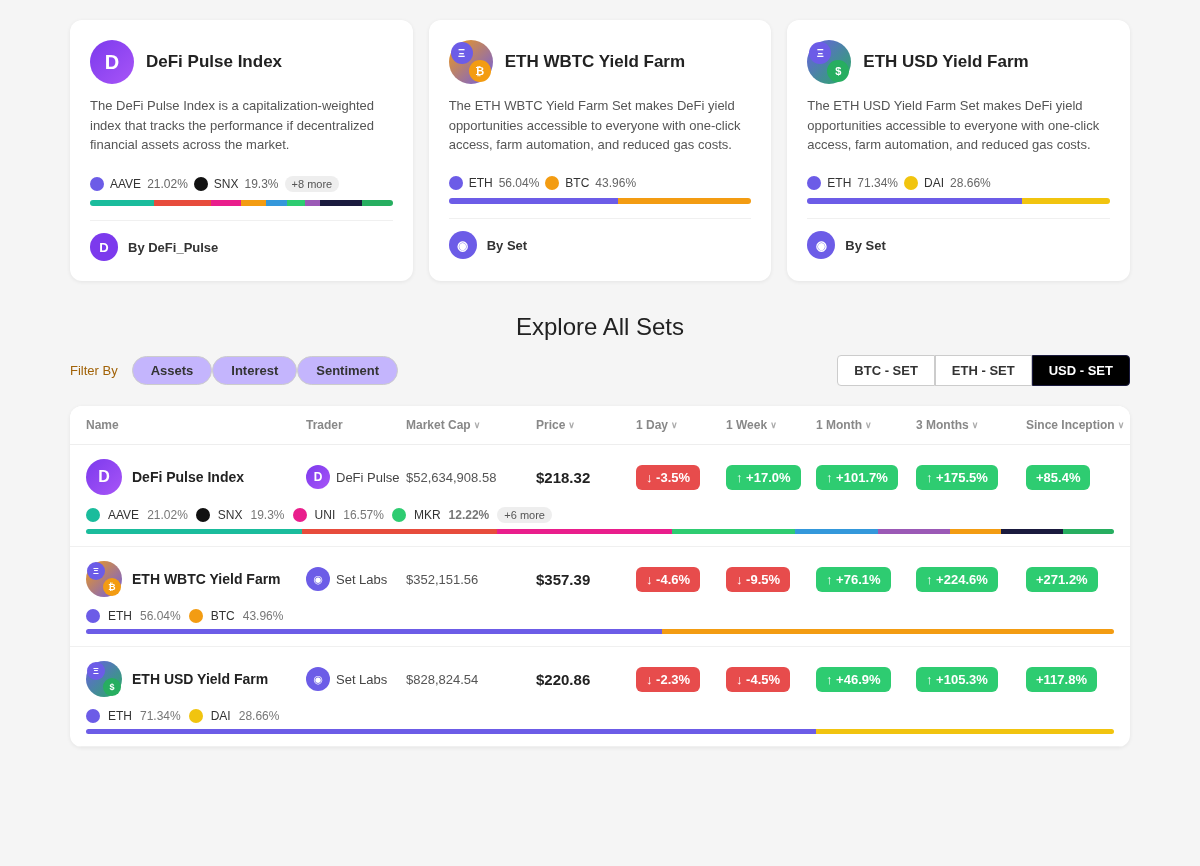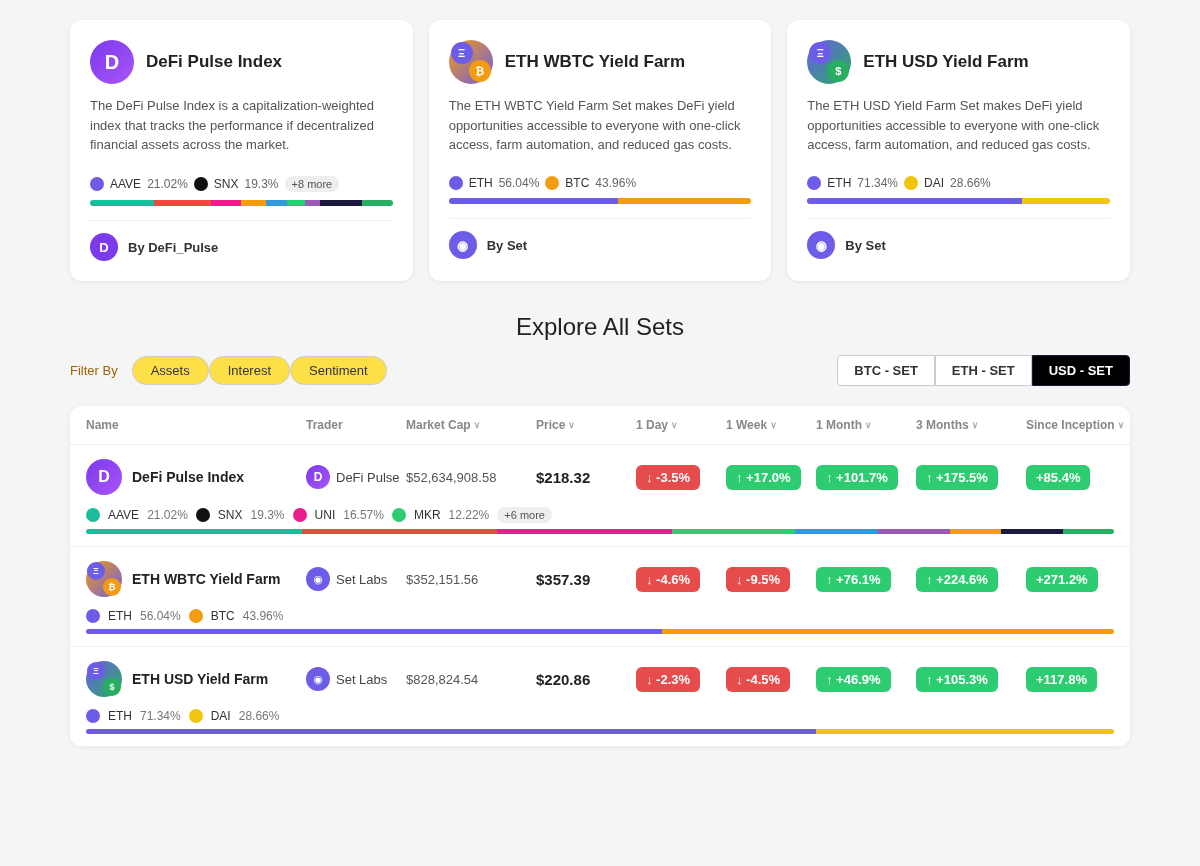--- a/index.html
+++ b/index.html
@@ -17,21 +17,21 @@
     .token-pct { color: #666; }
     .more-badge { background: #eee; border-radius: 20px; padding: 2px 7px; font-size: 11px; color: #555; }
     .progress-bar-container { height: 6px; border-radius: 3px; display: flex; overflow: hidden; margin-top: 4px; }
     .card-footer { border-top: 1px solid #f0f0f0; margin-top: 14px; padding-top: 12px; display: flex; align-items: center; gap: 10px; }
     .card-footer-label { font-size: 13px; font-weight: 600; color: #333; }
 
     
     .explore-title { font-size: 24px; font-weight: 400; margin-bottom: 14px; text-align: center; }
     .filter-row { display: flex; align-items: center; gap: 10px; margin-bottom: 20px; }
     .filter-label { font-size: 13px; color: #a16207; margin-right: 4px; }
-    .filter-btn { border: 1.5px solid #ccc; background: #fde047; border-radius: 20px; padding: 6px 18px; font-size: 13px; font-weight: 400; cursor: pointer; color: #333; }
+    .filter-btn { border: 1.5px solid #ccc; background: #c4b5fd; border-radius: 20px; padding: 6px 18px; font-size: 13px; font-weight: 700; cursor: pointer; color: #333; }
     .set-filter-group { margin-left: auto; display: flex; gap: 0; }
     .set-filter-btn { border: 1px solid #ccc; background: #fff; padding: 7px 16px; font-size: 13px; font-weight: 600; cursor: pointer; color: #333; }
     .set-filter-btn:first-child { border-radius: 4px 0 0 4px; }
     .set-filter-btn:last-child { border-radius: 0 4px 4px 0; background: #1a1a3e; color: #fff; border-color: #1a1a3e; }
     .set-filter-btn.active { background: #000000; color: #fff; border-color: #1a1a3e; }
 
     
     .table-wrapper { background: #fff; border-radius: 12px; box-shadow: 0 1px 4px rgba(0,0,0,0.07); overflow: hidden; }
     .table-header { display: grid; grid-template-columns: 220px 100px 130px 100px 90px 90px 100px 110px 110px; align-items: center; padding: 12px 16px; border-bottom: 1px solid #eee; background: #fff; }
     .th { font-size: 12px; color: #888; font-weight: 600; display: flex; align-items: center; gap: 3px; cursor: pointer; }
@@ -195,21 +195,21 @@
                 <span style="font-size:12px;color:#333;font-weight:500;">AAVE</span>
                 <span style="font-size:12px;color:#777;">21.02%</span>
                 <span class="dot" style="background:#111;width:14px;height:14px;"></span>
                 <span style="font-size:12px;color:#333;font-weight:500;">SNX</span>
                 <span style="font-size:12px;color:#777;">19.3%</span>
                 <span class="dot" style="background:#e91e8c;width:14px;height:14px;"></span>
                 <span style="font-size:12px;color:#333;font-weight:500;">UNI</span>
                 <span style="font-size:12px;color:#777;">16.57%</span>
                 <span class="dot" style="background:#2ecc71;width:14px;height:14px;"></span>
                 <span style="font-size:12px;color:#333;font-weight:500;">MKR</span>
-                <span style="font-size:12px;color:#777;">12.22%</span>
+                <span style="font-size:12px;color:#777;font-weight:bold;">12.22%</span>
                 <span class="more-badge">+6 more</span>
               </div>
       <div class="sub-bar" style="width:100%;">
                 <div style="background:#1abc9c;flex:21;"></div>
                 <div style="background:#e74c3c;flex:19;"></div>
                 <div style="background:#e91e8c;flex:17;"></div>
                 <div style="background:#2ecc71;flex:12;"></div>
                 <div style="background:#3498db;flex:8;"></div>
                 <div style="background:#9b59b6;flex:7;"></div>
                 <div style="background:#f39c12;flex:5;"></div>

